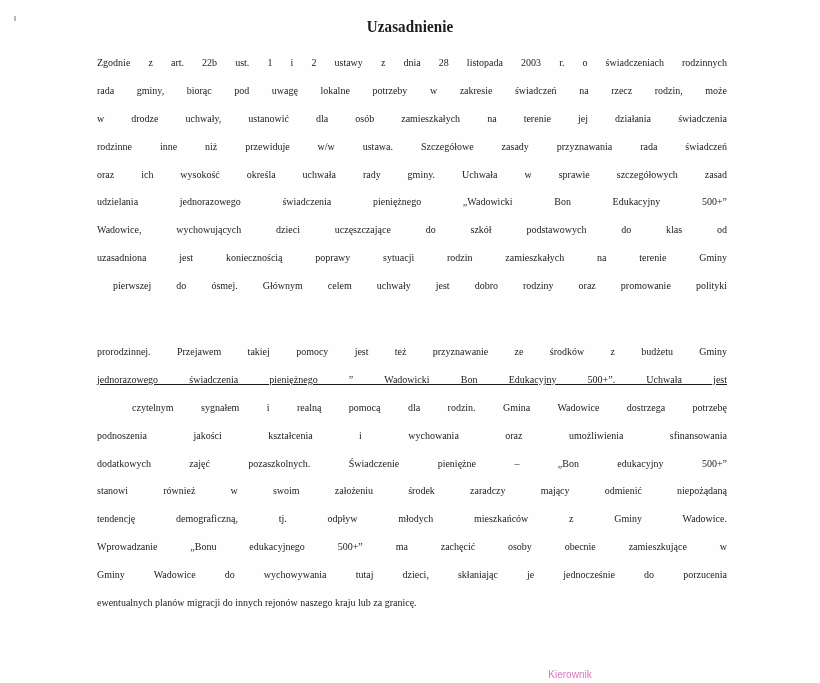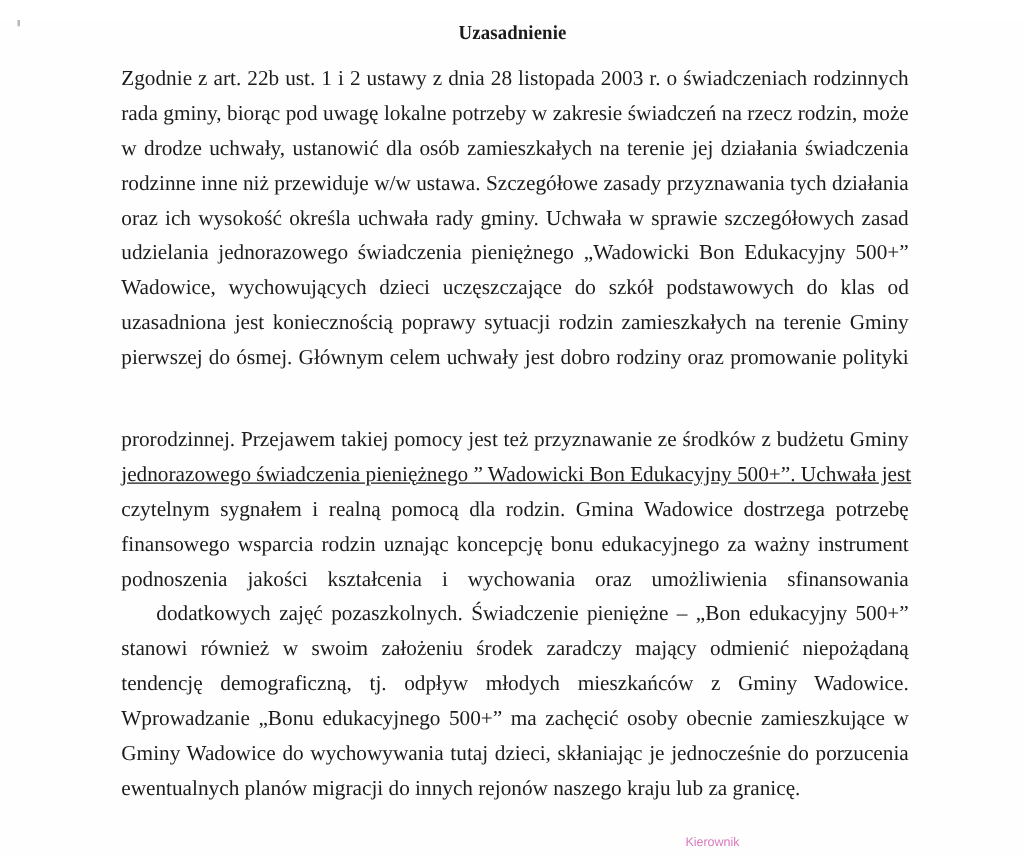--- a/index.html
+++ b/index.html
@@ -47,21 +47,21 @@
     .body-text {
       position: absolute;
       left: 97px;
       top: 35px;
       width: 630px;
     }
     .line {
       display: block;
       height: 27.9px;
       line-height: 24px;
-      font-size: 17px;
+      font-size: 10px;
       white-space: nowrap;
       text-align: justify;
       text-align-last: justify;
       overflow: visible;
     }
     .line.last {
       text-align-last: left;
     }
     .stamp {
       position: absolute;
@@ -94,32 +94,31 @@
 
 <div class="page">
   <div class="corner-mark"></div>
 
   <div class="title">Uzasadnienie</div>
 
   <div class="body-text">
     <span class="line" style="white-space: nowrap; display: block; text-align: left; word-spacing: 0px;">Zgodnie z art. 22b ust. 1 i 2 ustawy z dnia 28 listopada 2003 r. o świadczeniach rodzinnych</span>
     <span class="line" style="white-space: nowrap; display: block; text-align: left; word-spacing: 0px;">rada gminy, biorąc pod uwagę lokalne potrzeby w zakresie świadczeń na rzecz rodzin, może</span>
     <span class="line" style="white-space: nowrap; display: block; text-align: left; word-spacing: 0px;">w drodze uchwały, ustanowić dla osób zamieszkałych na terenie jej działania świadczenia</span>
-    <span class="line" style="white-space: nowrap; display: block; text-align: left; word-spacing: 0px;">rodzinne inne niż przewiduje w/w ustawa. Szczegółowe zasady przyznawania tych działania</span>
+    <span class="line" style="white-space: nowrap; display: block; text-align: left; word-spacing: 0px;">rodzinne inne niż przewiduje w/w ustawa. Szczegółowe zasady przyznawania rada świadczeń</span>
     <span class="line" style="white-space: nowrap; display: block; text-align: left; word-spacing: 0px;">oraz ich wysokość określa uchwała rady gminy. Uchwała w sprawie szczegółowych zasad</span>
     <span class="line" style="white-space: nowrap; display: block; text-align: center; word-spacing: 0px;">udzielania jednorazowego świadczenia pieniężnego „Wadowicki Bon Edukacyjny 500+”</span>
     <span class="line" style="white-space: nowrap; display: block; text-align: left; word-spacing: 0px;">Wadowice, wychowujących dzieci uczęszczające do szkół podstawowych do klas od</span>
     <span class="line" style="white-space: nowrap; display: block; text-align: left; word-spacing: 0px;">uzasadniona jest koniecznością poprawy sytuacji rodzin zamieszkałych na terenie Gminy</span>
-    <span class="line" style="white-space: nowrap; display: block; text-align: left; word-spacing: 0px;">pierwszej do ósmej. Głównym celem uchwały jest dobro rodziny oraz promowanie polityki</span>
+    <span class="line" style="white-space: nowrap; display: block; text-align: left; word-spacing: 0px; margin-left: 16px;">pierwszej do ósmej. Głównym celem uchwały jest dobro rodziny oraz promowanie polityki</span>
     <span class="line" style="white-space: nowrap; display: block; text-align: left; word-spacing: 0px; margin-top: 38px;">prorodzinnej. Przejawem takiej pomocy jest też przyznawanie ze środków z budżetu Gminy</span>
     <span class="line" style="white-space: nowrap; display: block; text-align: left; word-spacing: 0px; text-decoration: underline;">jednorazowego świadczenia pieniężnego ” Wadowicki Bon Edukacyjny 500+”. Uchwała jest</span>
-    <span class="line" style="white-space: nowrap; display: block; text-align: left; word-spacing: 0px;">czytelnym sygnałem i realną pomocą dla rodzin. Gmina Wadowice dostrzega potrzebę</span>
-    <span class="line" style="white-space: nowrap; display: block; text-align: left; word-spacing: 0px;">finansowego wsparcia rodzin uznając koncepcję bonu edukacyjnego za ważny instrument</span>
+    <span class="line" style="white-space: nowrap; display: block; text-align: left; word-spacing: 0px; margin-left: 35px;">czytelnym sygnałem i realną pomocą dla rodzin. Gmina Wadowice dostrzega potrzebę</span>
     <span class="line" style="white-space: nowrap; display: block; text-align: left; word-spacing: 0px;">podnoszenia jakości kształcenia i wychowania oraz umożliwienia sfinansowania</span>
-    <span class="line" style="white-space: nowrap; display: block; text-align: left; word-spacing: 0px; margin-left: 28px;">dodatkowych zajęć pozaszkolnych. Świadczenie pieniężne – „Bon edukacyjny 500+”</span>
+    <span class="line" style="white-space: nowrap; display: block; text-align: left; word-spacing: 0px;">dodatkowych zajęć pozaszkolnych. Świadczenie pieniężne – „Bon edukacyjny 500+”</span>
     <span class="line" style="white-space: nowrap; display: block; text-align: left; word-spacing: 0px;">stanowi również w swoim założeniu środek zaradczy mający odmienić niepożądaną</span>
     <span class="line" style="white-space: nowrap; display: block; text-align: left; word-spacing: 0px;">tendencję demograficzną, tj. odpływ młodych mieszkańców z Gminy Wadowice.</span>
     <span class="line" style="white-space: nowrap; display: block; text-align: left; word-spacing: 0px;">Wprowadzanie „Bonu edukacyjnego 500+” ma zachęcić osoby obecnie zamieszkujące w</span>
     <span class="line" style="white-space: nowrap; display: block; text-align: left; word-spacing: 0px;">Gminy Wadowice do wychowywania tutaj dzieci, skłaniając je jednocześnie do porzucenia</span>
     <span class="line last">ewentualnych planów migracji do innych rejonów naszego kraju lub za granicę.</span>
   </div>
 
   <div class="stamp" style="color: rgb(214, 107, 184);">
     <span class="l1">Kierownik</span>
     <span class="l2">Przejawem Ośrodka</span>

